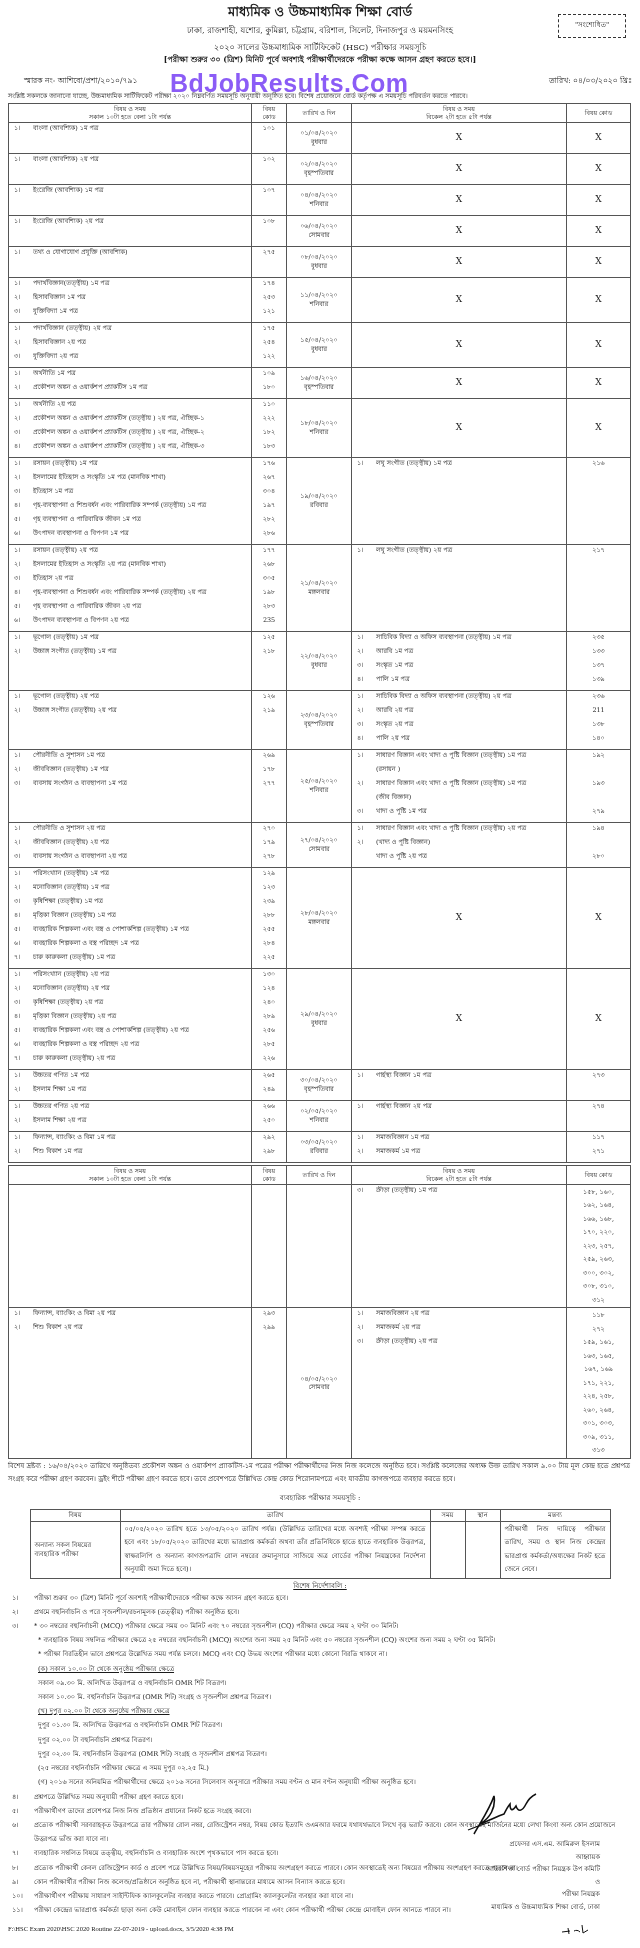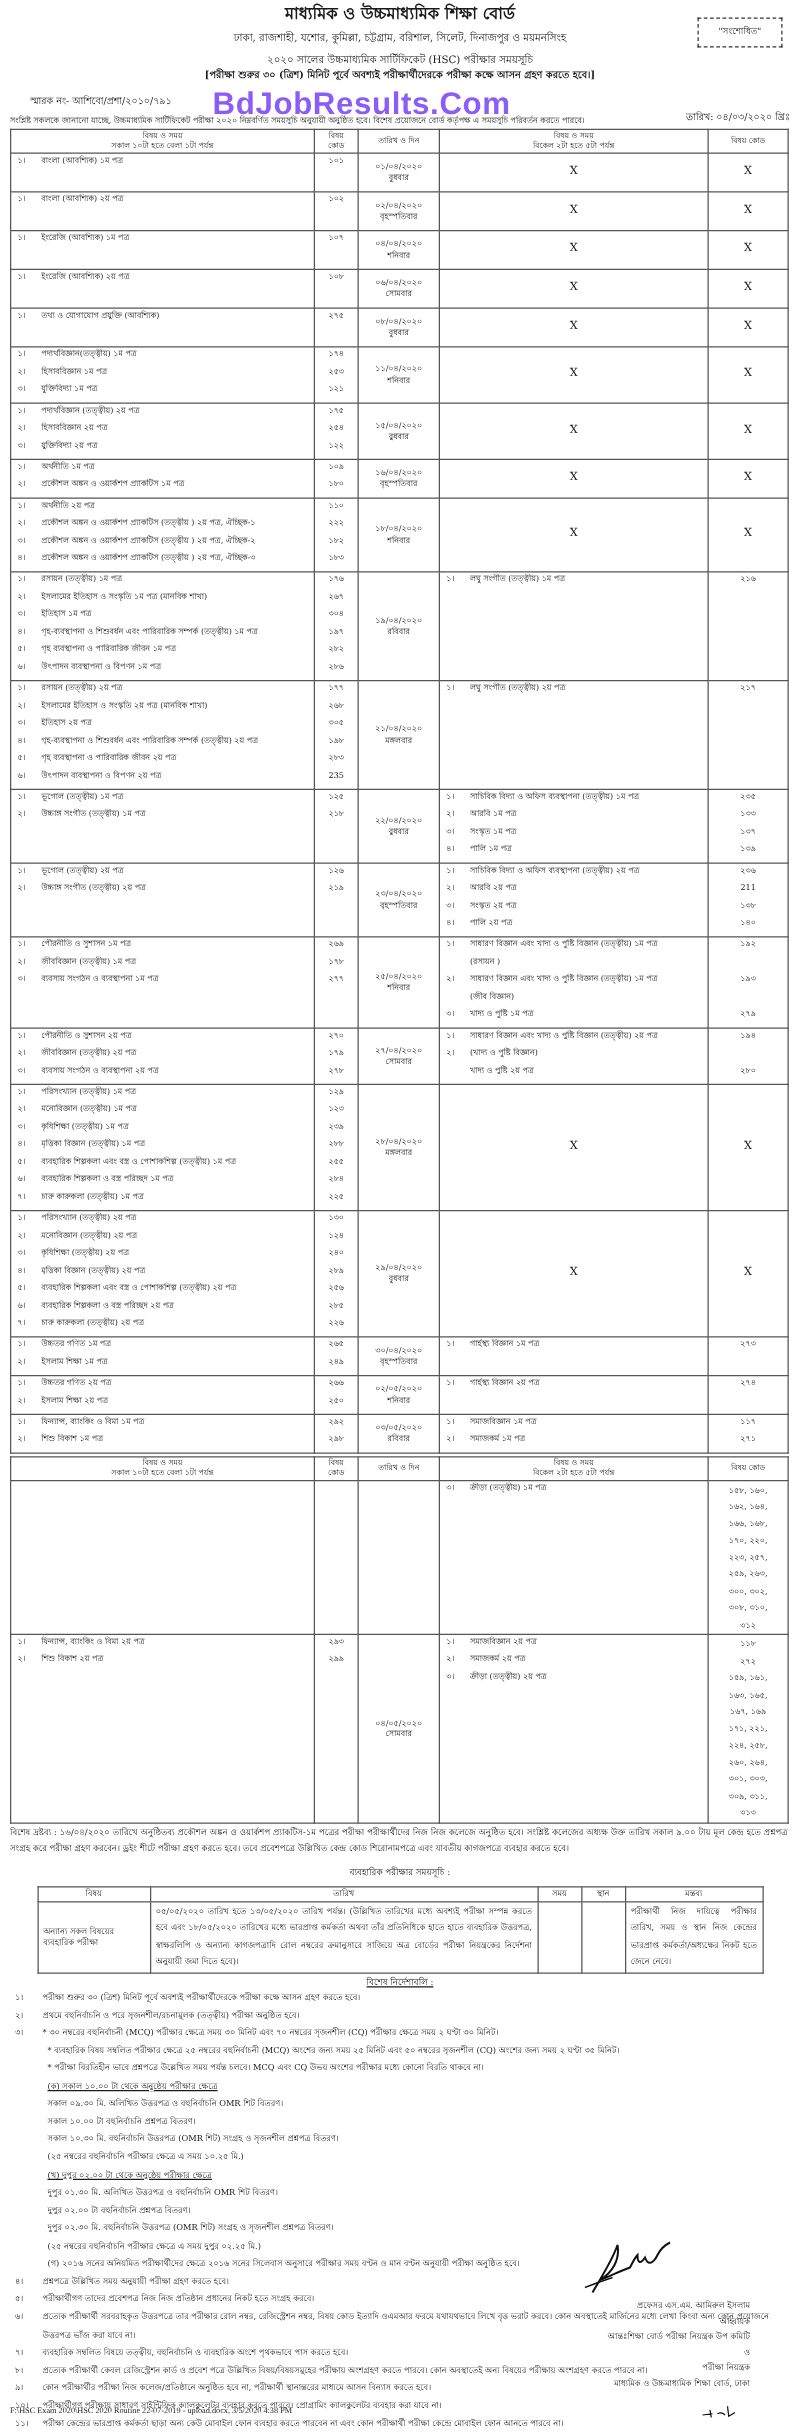--- a/index.html
+++ b/index.html
@@ -8,21 +8,21 @@
   .page { position: relative; width: 640px; height: 1948px; padding: 0 8px; }
 
   .hdr-title { text-align: center; font-size: 13px; font-weight: bold; padding-top: 4px; }
   .hdr-sub { text-align: center; font-size: 8.2px; margin-top: 4px; }
   .hdr-exam { text-align: center; font-size: 8.2px; margin-top: 6px; }
   .hdr-note { text-align: center; font-size: 7.8px; margin-top: 3px; font-weight: bold; }
   .revised-box { position: absolute; top: 14px; right: 14px; width: 68px; height: 24px; border: 1px dashed #333; font-size: 7px; display: flex; align-items: center; justify-content: center; }
 
   .memo-row { position: relative; height: 22px; margin-top: 4px; }
   .memo-left { position: absolute; left: 16px; top: 7px; font-size: 7.6px; }
-  .memo-right { position: absolute; right: 0; top: 20px; font-size: 7.6px; }
+  .memo-right { position: absolute; right: 0; top: 7px; font-size: 7.6px; }
   .watermark { position: absolute; left: 162px; top: -2px; font-family: Liberation Sans, sans-serif; font-weight: bold; font-size: 25px; color: #8b5cf6; letter-spacing: 0.5px; }
 
   .intro { font-size: 6.4px; margin-top: 1px; white-space: nowrap; }
 
   table.sched { width: 622px; border-collapse: collapse; margin-top: 2px; table-layout: fixed; }
   table.sched td, table.sched th { border: 1px solid #555; vertical-align: top; font-weight: normal; }
   table.sched th { text-align: center; vertical-align: middle; font-size: 6.2px; padding: 1px; }
   table.sched tr.grp > td { border-top: 1.6px solid #555; }
   .c-msub { width: 243px; }
   .c-mcode { width: 35px; }
@@ -930,23 +930,21 @@
         <span class="txt">প্রথমে বহুনির্বাচনি ও পরে সৃজনশীল/রচনামূলক (তত্ত্বীয়) পরীক্ষা অনুষ্ঠিত হবে।</span>
       </div>
     <div class="row">
         <span class="num">৩।</span>
         <span class="txt">* ৩০ নম্বরের বহুনির্বাচনী (MCQ) পরীক্ষার ক্ষেত্রে সময় ৩০ মিনিট এবং ৭০ নম্বরের সৃজনশীল (CQ) পরীক্ষার ক্ষেত্রে সময় ২ ঘণ্টা ৩০ মিনিট।</span>
       </div>
     <div class="sub">* ব্যবহারিক বিষয় সম্বলিত পরীক্ষার ক্ষেত্রে ২৫ নম্বরের বহুনির্বাচনী (MCQ) অংশের জন্য সময় ২৫ মিনিট এবং ৫০ নম্বরের সৃজনশীল (CQ) অংশের জন্য সময় ২ ঘণ্টা ৩৫ মিনিট।</div>
     <div class="sub">* পরীক্ষা বিরতিহীন ভাবে প্রশ্নপত্রে উল্লেখিত সময় পর্যন্ত চলবে। MCQ এবং CQ উভয় অংশের পরীক্ষার মধ্যে কোনো বিরতি থাকবে না।</div>
     <div class="sub und">(ক) সকাল ১০.০০ টা থেকে অনুষ্ঠেয় পরীক্ষার ক্ষেত্রে</div>
     <div class="sub">সকাল ০৯.৩০ মি. অলিখিত উত্তরপত্র ও বহুনির্বাচনি OMR শিট বিতরণ।</div>
-    <div class="sub">সকাল ১০.০০ টা বহুনির্বাচনি প্রশ্নপত্র বিতরণ।</div>
     <div class="sub">সকাল ১০.৩০ মি. বহুনির্বাচনি উত্তরপত্র (OMR শিট) সংগ্রহ ও সৃজনশীল প্রশ্নপত্র বিতরণ।</div>
-    <div class="sub">(২৫ নম্বরের বহুনির্বাচনি পরীক্ষার ক্ষেত্রে এ সময় ১০.২৫ মি.)</div>
     <div class="sub und">(খ) দুপুর ০২.০০ টা থেকে অনুষ্ঠেয় পরীক্ষার ক্ষেত্রে</div>
     <div class="sub">দুপুর ০১.৩০ মি. অলিখিত উত্তরপত্র ও বহুনির্বাচনি OMR শিট বিতরণ।</div>
     <div class="sub">দুপুর ০২.০০ টা বহুনির্বাচনি প্রশ্নপত্র বিতরণ।</div>
     <div class="sub">দুপুর ০২.৩০ মি. বহুনির্বাচনি উত্তরপত্র (OMR শিট) সংগ্রহ ও সৃজনশীল প্রশ্নপত্র বিতরণ।</div>
     <div class="sub">(২৫ নম্বরের বহুনির্বাচনি পরীক্ষার ক্ষেত্রে এ সময় দুপুর ০২.২৫ মি.)</div>
     <div class="sub">(গ) ২০১৬ সনের অনিয়মিত পরীক্ষার্থীদের ক্ষেত্রে ২০১৬ সনের সিলেবাস অনুসারে পরীক্ষার সময় বণ্টন ও মান বণ্টন অনুযায়ী পরীক্ষা অনুষ্ঠিত হবে।</div>
     <div id="instr-rest">
         <div class="row">
           <span class="num">৪।</span>
           <span class="txt">প্রশ্নপত্রে উল্লিখিত সময় অনুযায়ী পরীক্ষা গ্রহণ করতে হবে।</span>

